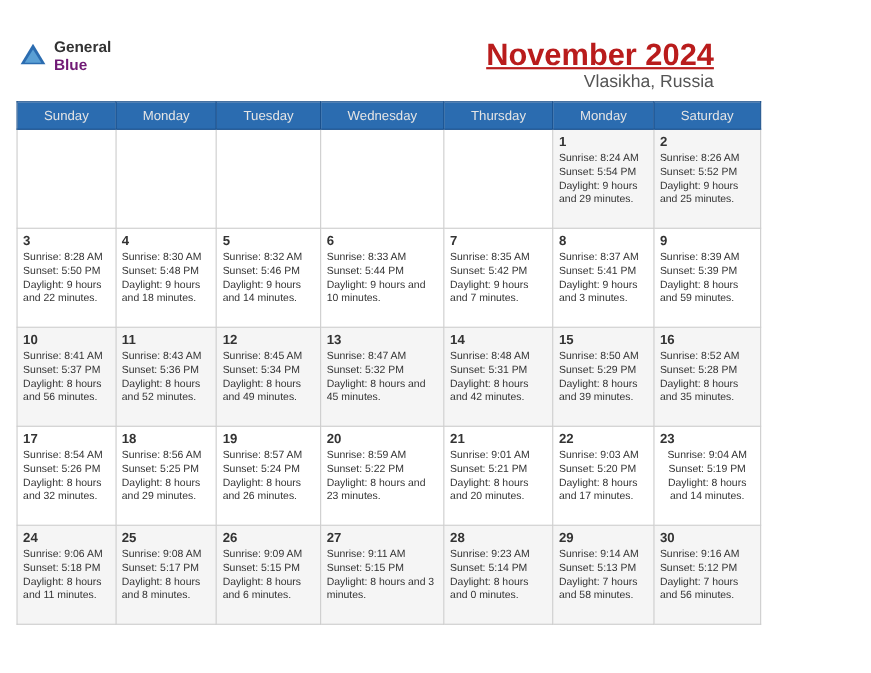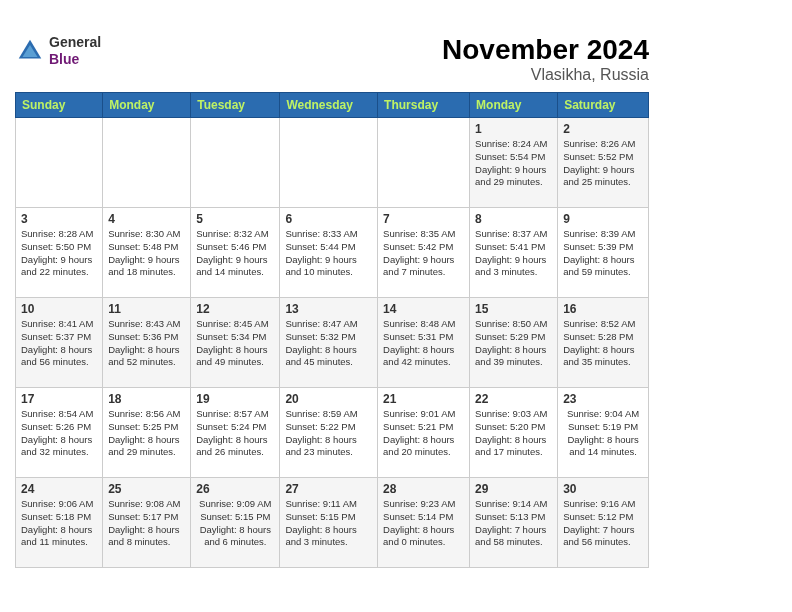--- a/index.html
+++ b/index.html
@@ -39,38 +39,39 @@
       width: 30px;
       height: 30px;
       margin-right: 4px;
     }
     .title-block {
       text-align: right;
     }
     .title-block h1 {
       font-size: 28px;
       font-weight: bold;
-      color: #000000;
+      color: #b91c1c;
+      text-decoration: underline;
     }
     .title-block h2 {
       font-size: 16px;
       color: #555;
       font-weight: normal;
     }
     .calendar {
       width: 100%;
       border-collapse: collapse;
     }
     .calendar th {
       background: #2b6cb0;
-      color: #bef264;
+      color: #e5e5e5;
       text-align: left;
-      padding: 5px 6px;
+      padding: 5px 24px;
       font-size: 12px;
-      font-weight: bold;
+      font-weight: normal;
       border: 1px solid #1a4f8a;
     }
     .calendar td {
       border: 1px solid #ccc;
       vertical-align: top;
       padding: 4px 5px;
       width: 113px;
       height: 90px;
       font-size: 10px;
       background: #fff;
@@ -290,21 +291,21 @@
 Daylight: 8 hours and 11 minutes.</div>
           </td>
           <td>
             <span class="day-number">25</span>
             <div class="day-info" style="white-space: pre-line;">Sunrise: 9:08 AM
 Sunset: 5:17 PM
 Daylight: 8 hours and 8 minutes.</div>
           </td>
           <td>
             <span class="day-number">26</span>
-            <div class="day-info" style="white-space: pre-line; text-align: center;">Sunrise: 9:09 AM
+            <div class="day-info" style="white-space: pre-line;">Sunrise: 9:09 AM
 Sunset: 5:15 PM
 Daylight: 8 hours and 6 minutes.</div>
           </td>
           <td>
             <span class="day-number">27</span>
             <div class="day-info" style="white-space: pre-line;">Sunrise: 9:11 AM
 Sunset: 5:15 PM
 Daylight: 8 hours and 3 minutes.</div>
           </td>
           <td>

